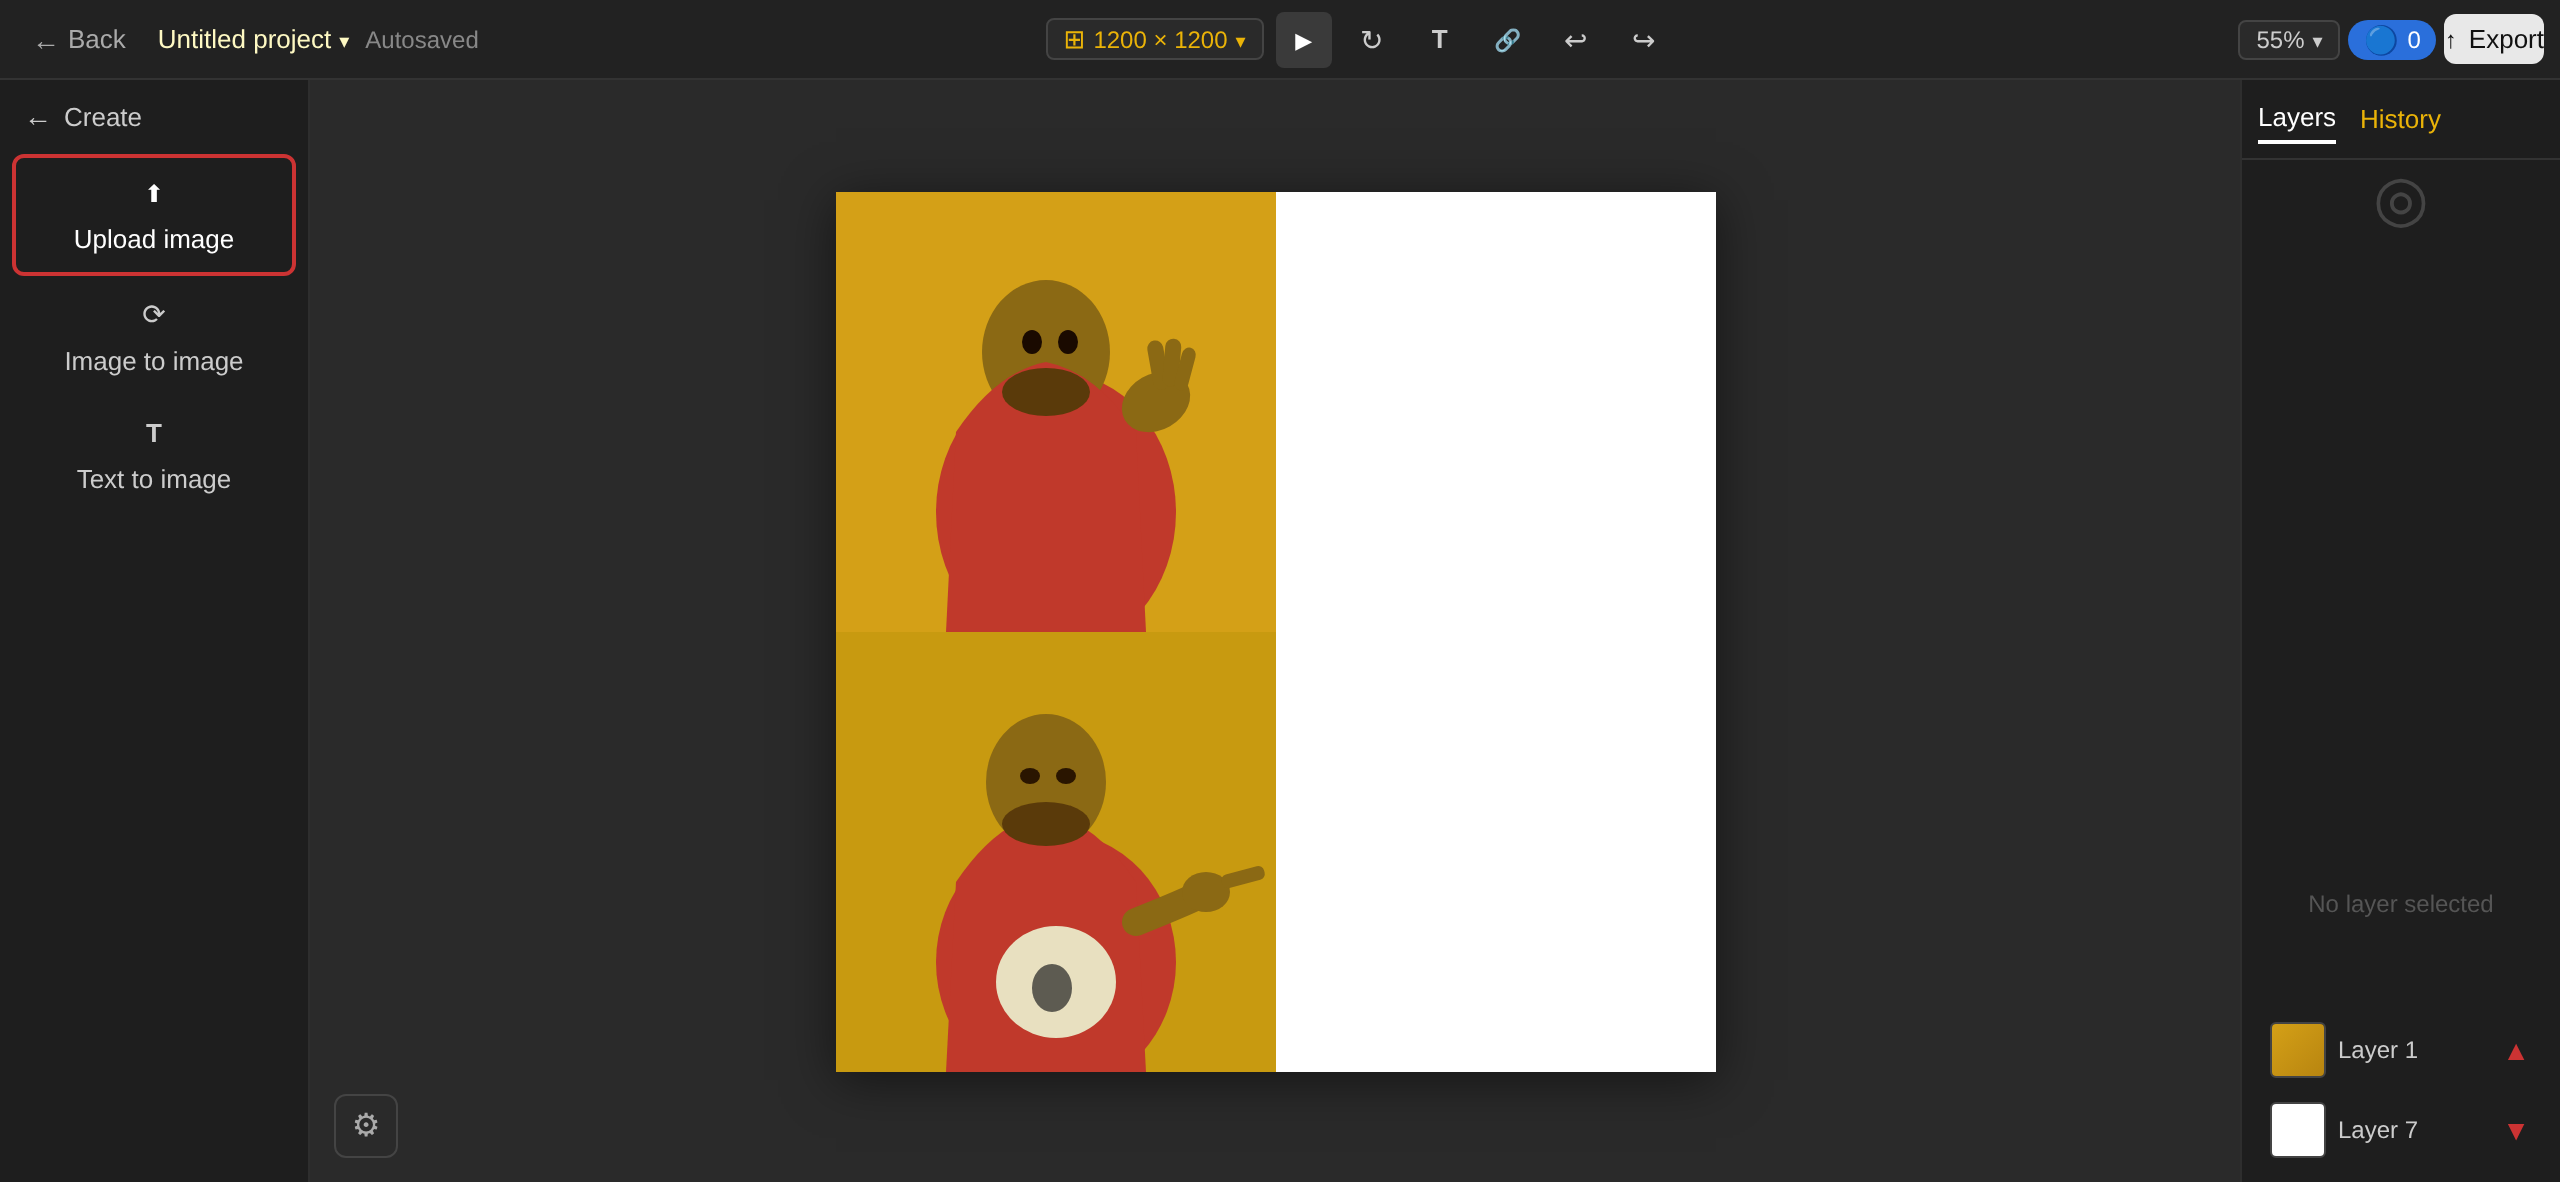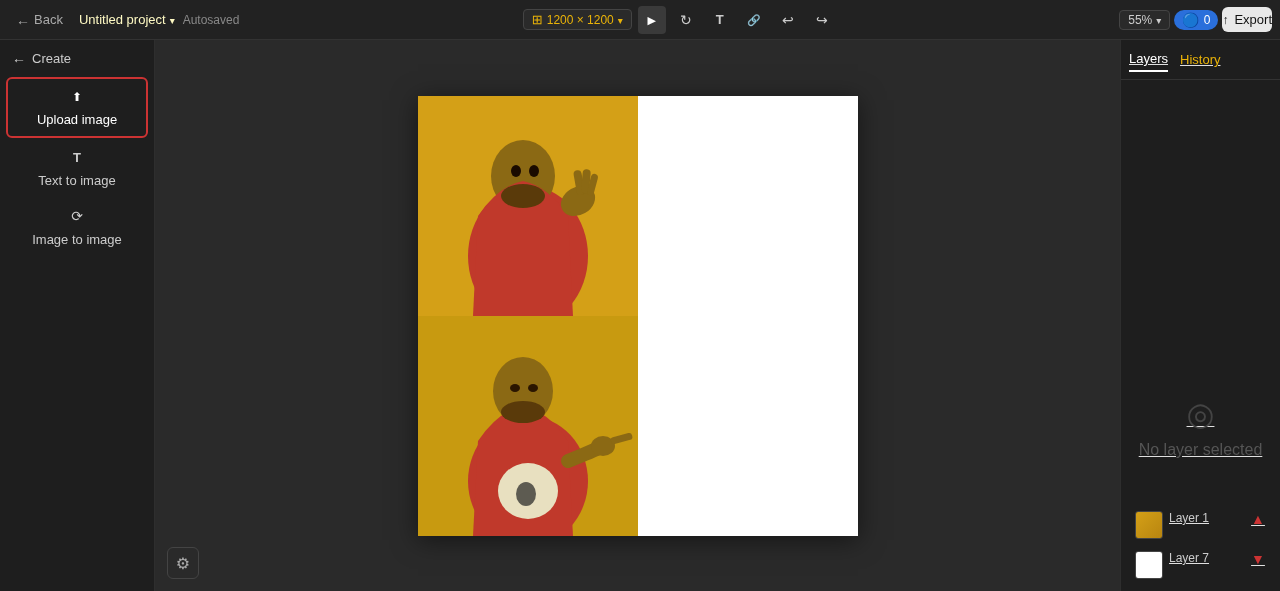--- a/index.html
+++ b/index.html
@@ -204,21 +204,20 @@
     }
 
     
     .right-panel {
       width: 160px;
       background: #1e1e1e;
       border-left: 1px solid #2e2e2e;
       display: flex;
       flex-direction: column;
       flex-shrink: 0;
-      text-decoration: underline;
     }
     .right-panel-tabs {
       display: flex;
       align-items: center;
       border-bottom: 1px solid #333;
       padding: 0 8px;
       height: 40px;
       gap: 12px;
     }
     .right-tab {
@@ -229,34 +228,35 @@
     }
     .right-tab.active {
       color: #fff;
       border-bottom: 2px solid #fff;
     }
     .no-layer-section {
       flex: 1;
       display: flex;
       flex-direction: column;
       align-items: center;
-      justify-content: flex-end;
+      justify-content: space-between;
       gap: 8px;
       color: #555;
-      font-size: 16px;
+      font-size: 12px;
       padding-bottom: 40px;
     }
     .layers-section {
       padding: 8px;
       display: flex;
       flex-direction: column;
       gap: 4px;
     }
     .layer-item {
       display: flex;
+      align-items: center;
       gap: 6px;
       padding: 4px 6px;
       border-radius: 4px;
       cursor: pointer;
     }
     .layer-thumb {
       width: 28px;
       height: 28px;
       border-radius: 3px;
       border: 1px solid #444;
@@ -387,27 +387,27 @@
       <span style="font-size:14px;">←</span>
       <span>Create</span>
     </div>
 
     <div class="menu-item active">
       <span class="menu-item-icon icon-upload"></span>
       <span>Upload image</span>
     </div>
 
     <div class="menu-item">
+      <span class="menu-item-icon icon-img2img"></span>
+      <span>Image to image</span>
+    </div>
+
+    <div class="menu-item">
       <span class="menu-item-icon icon-text"></span>
       <span>Text to image</span>
-    </div>
-
-    <div class="menu-item">
-      <span class="menu-item-icon icon-img2img"></span>
-      <span>Image to image</span>
     </div>
   </div>
 
   <div class="canvas-area">
     <div class="canvas-wrapper">
       <div class="meme-canvas">
 
         <div class="meme-top-left">
           <svg width="220" height="220" viewBox="0 0 220 220" xmlns="http://www.w3.org/2000/svg">
 

